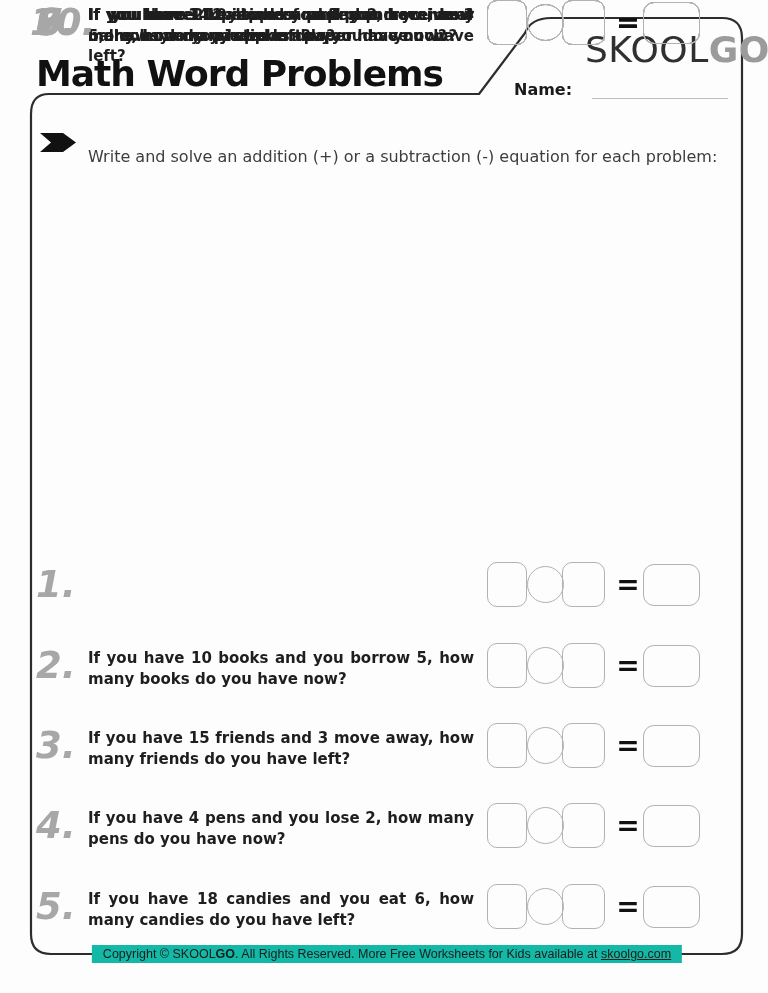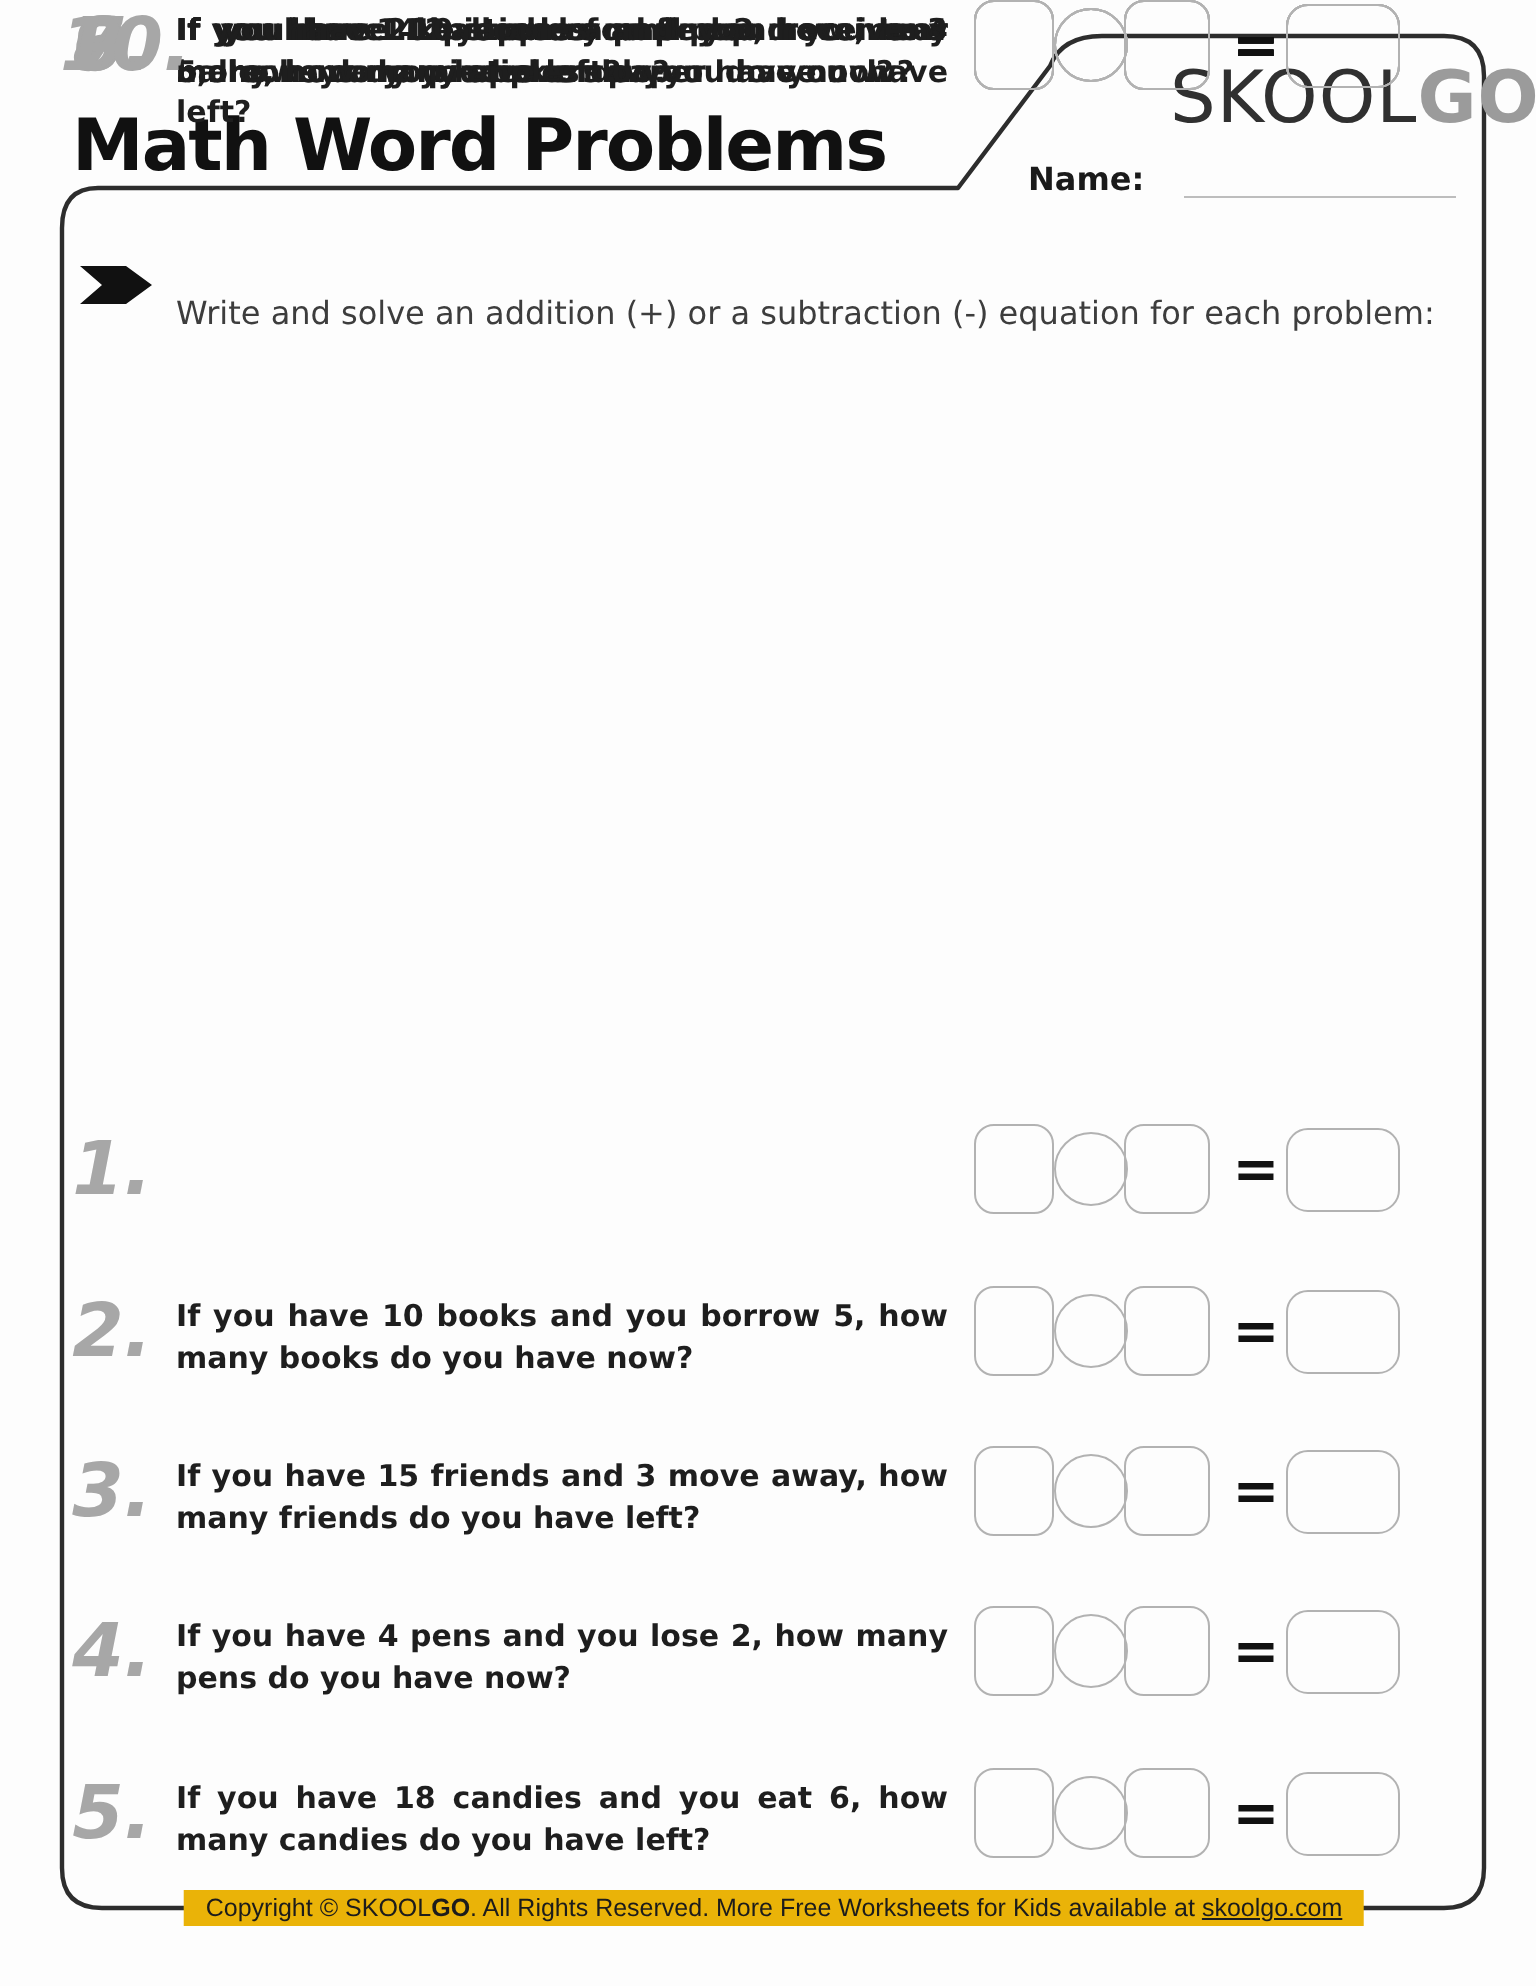--- a/index.html
+++ b/index.html
@@ -176,21 +176,21 @@
     background: transparent;
     box-sizing: border-box;
   }
 
   
   #footer {
     position: absolute;
     left: 387px;
     top: 954px;
     transform: translate(-50%, -50%);
-    background: #eab308;
+    background: #14b8a6;
     padding: 2px 11px;
     font-family: "Liberation Sans", sans-serif;
     font-size: 12.5px;
     color: #1c1c1c;
     white-space: nowrap;
   }
   #footer .brand-go { font-weight: bold; }
   #footer .site-link {
     color: #1c1c1c;
     text-decoration: underline;

